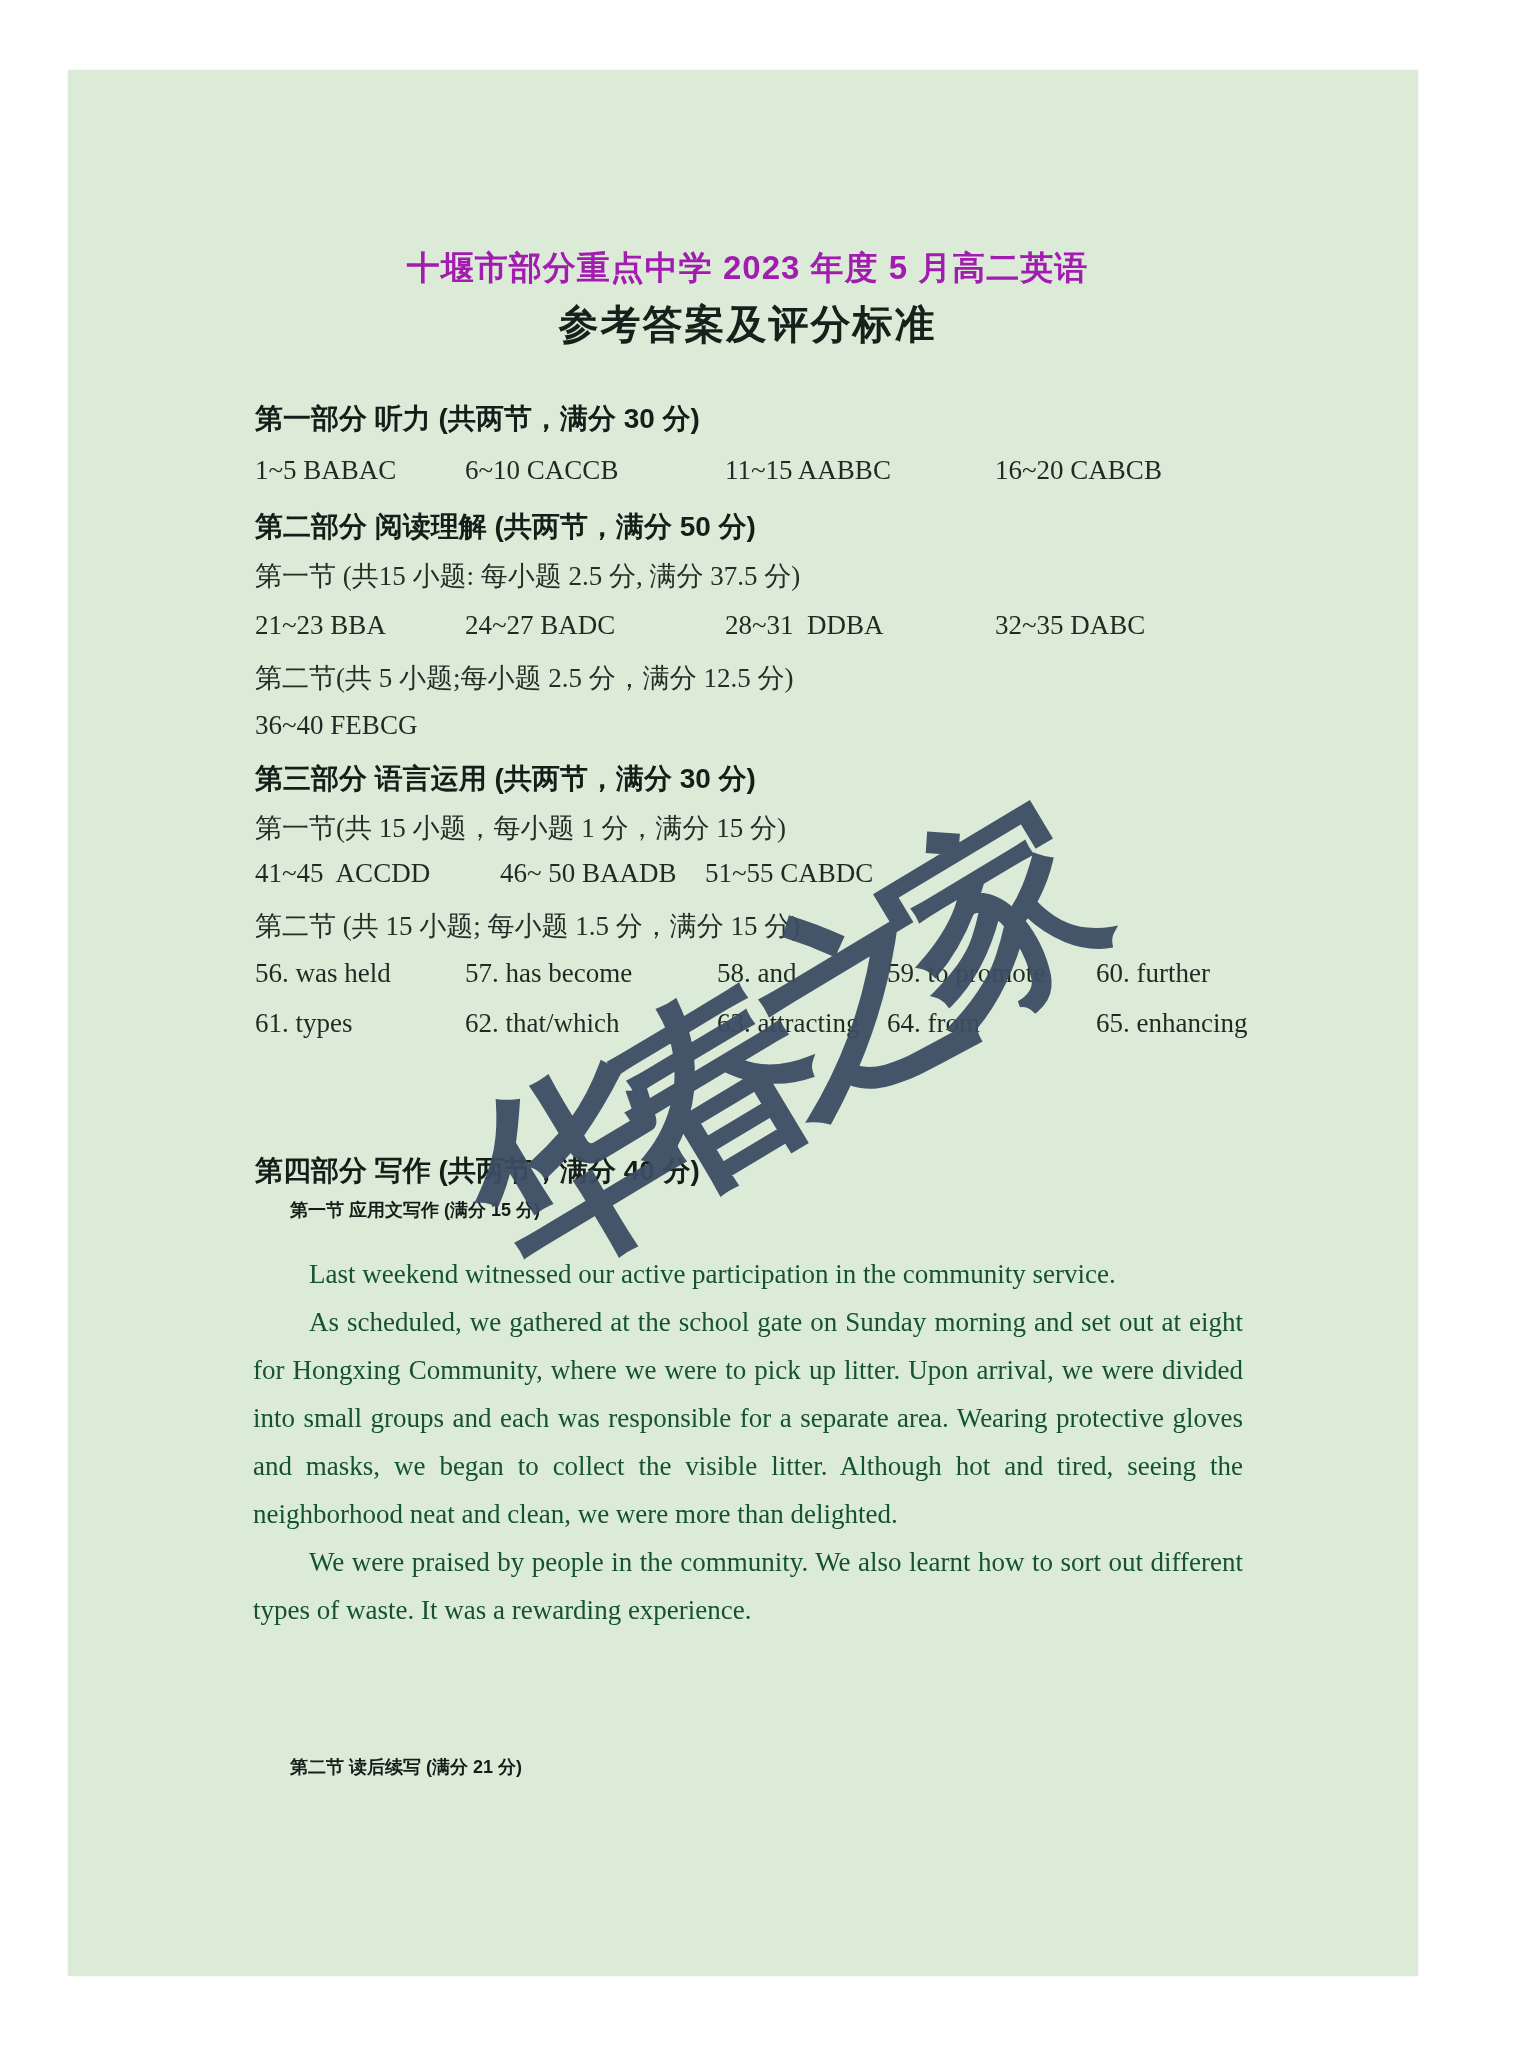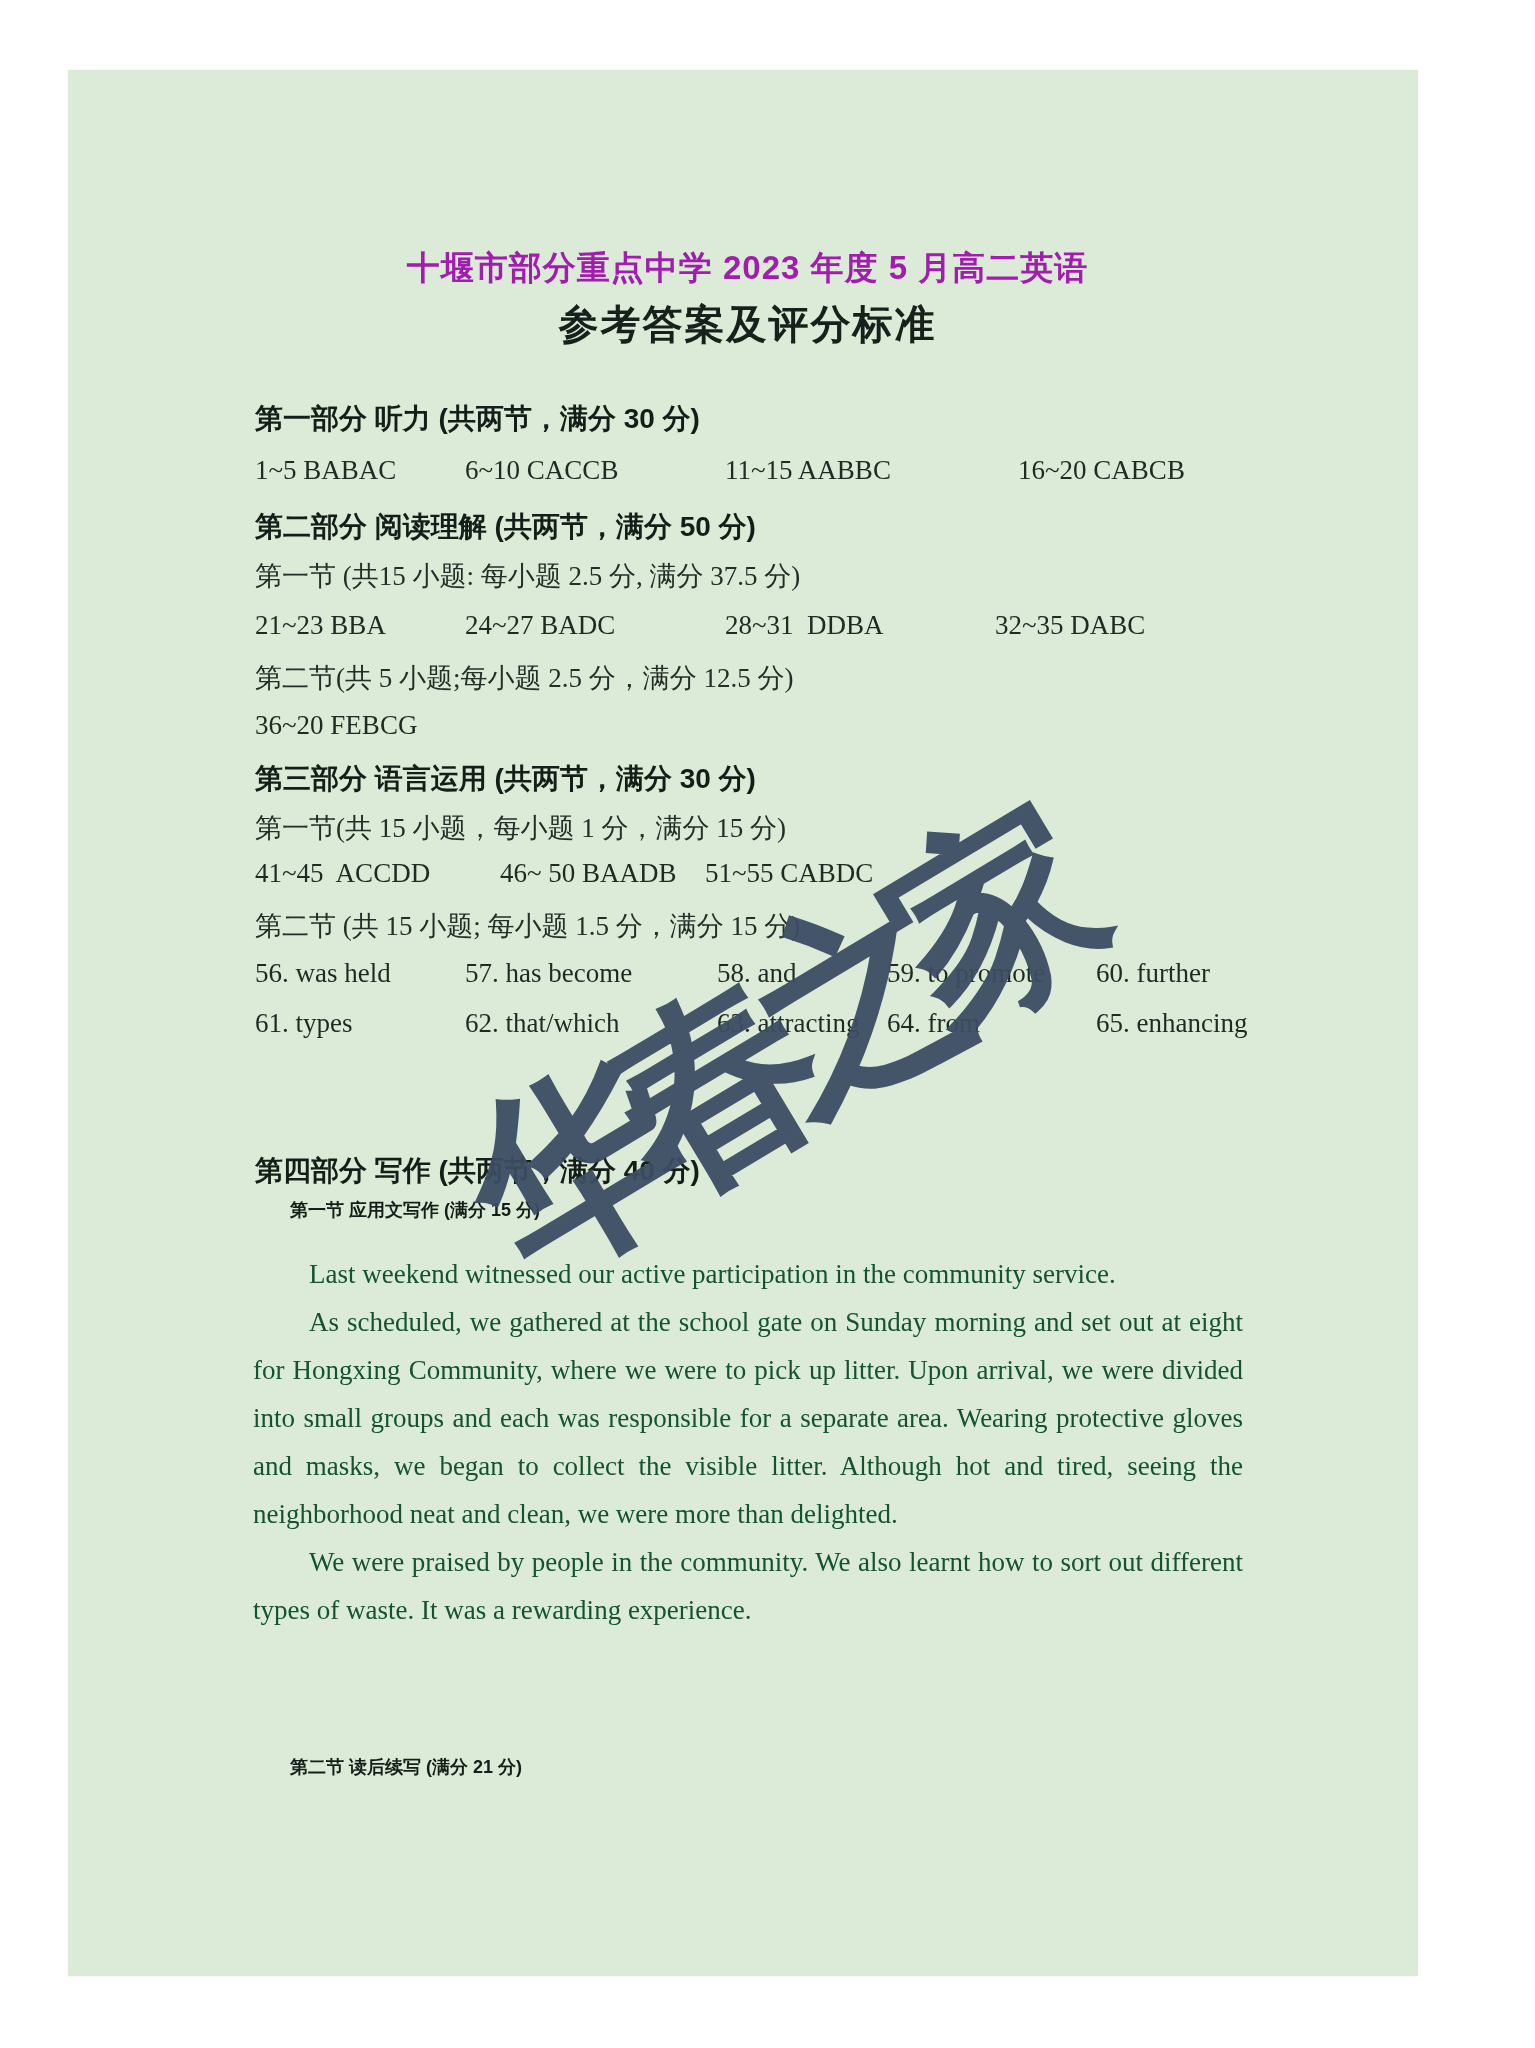--- a/index.html
+++ b/index.html
@@ -48,38 +48,38 @@
 
     <div class="line center title1" style="top:176px">十堰市部分重点中学 2023 年度 5 月高二英语</div>
     <div class="line center title2" style="top:227px">参考答案及评分标准</div>
 
     <div class="line head" style="top:330px">第一部分 听力 (共两节，满分 30 分)</div>
 
     <div class="row" style="top:385px">
       <span class="ans" style="left:187px">1~5 BABAC</span>
       <span class="ans" style="left:397px">6~10 CACCB</span>
       <span class="ans" style="left:657px">11~15 AABBC</span>
-      <span class="ans" style="left:950px">16~20 CABCB</span>
+      <span class="ans" style="left:927px">16~20 CABCB</span>
     </div>
 
     <div class="line head" style="top:438px">第二部分 阅读理解 (共两节，满分 50 分)</div>
 
     <div class="line note" style="top:488px">第一节 (共15 小题: 每小题 2.5 分, 满分 37.5 分)</div>
 
     <div class="row" style="top:540px">
       <span class="ans" style="left:187px">21~23 BBA</span>
       <span class="ans" style="left:397px">24~27 BADC</span>
       <span class="ans" style="left:657px">28~31  DDBA</span>
       <span class="ans" style="left:927px">32~35 DABC</span>
     </div>
 
     <div class="line note" style="top:590px">第二节(共 5 小题;每小题 2.5 分，满分 12.5 分)</div>
 
     <div class="row" style="top:640px">
-      <span class="ans" style="left:187px">36~20 FEBCG</span>
+      <span class="ans" style="left:187px">36~40 FEBCG</span>
     </div>
 
     <div class="line head" style="top:690px">第三部分 语言运用 (共两节，满分 30 分)</div>
 
     <div class="line note" style="top:740px">第一节(共 15 小题，每小题 1 分，满分 15 分)</div>
 
     <div class="row" style="top:788px">
       <span class="ans" style="left:187px">41~45  ACCDD</span>
       <span class="ans" style="left:432px">46~ 50 BAADB</span>
       <span class="ans" style="left:637px">51~55 CABDC</span>

